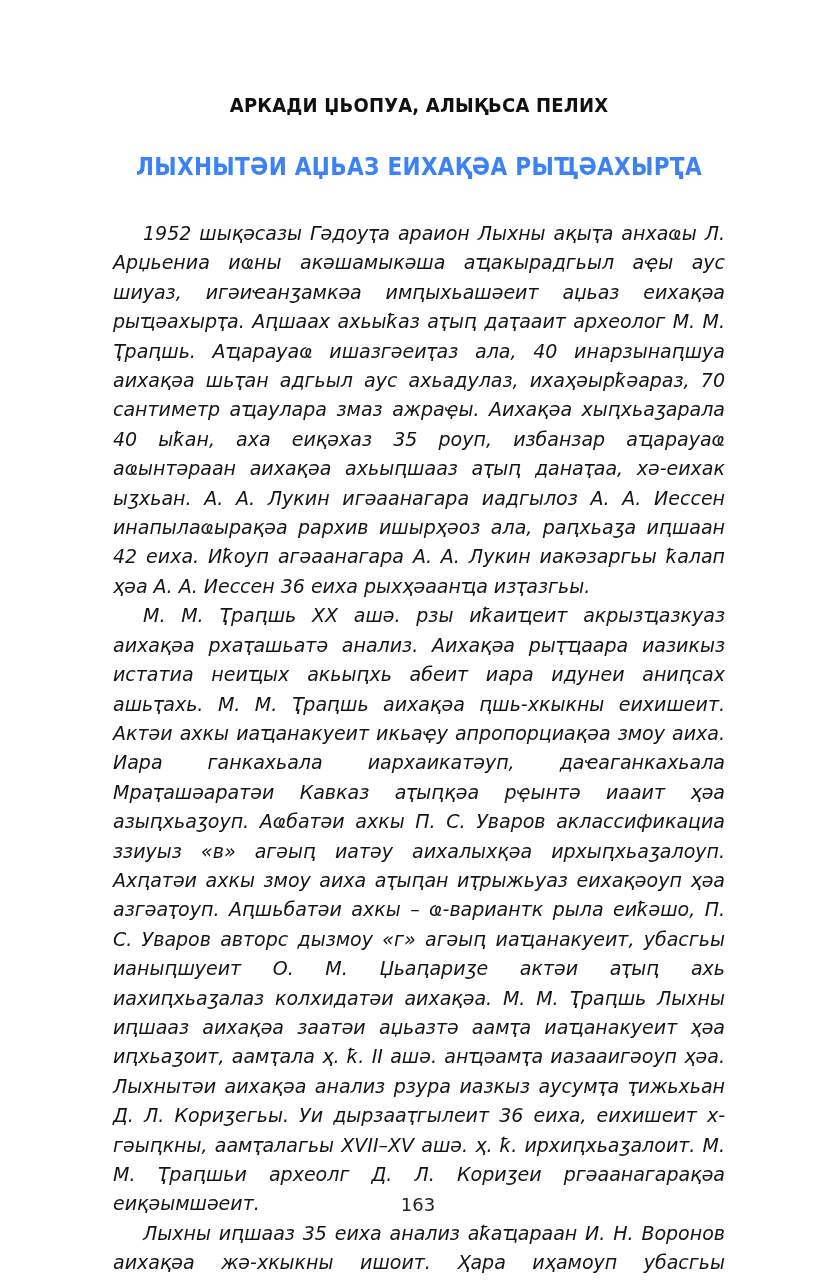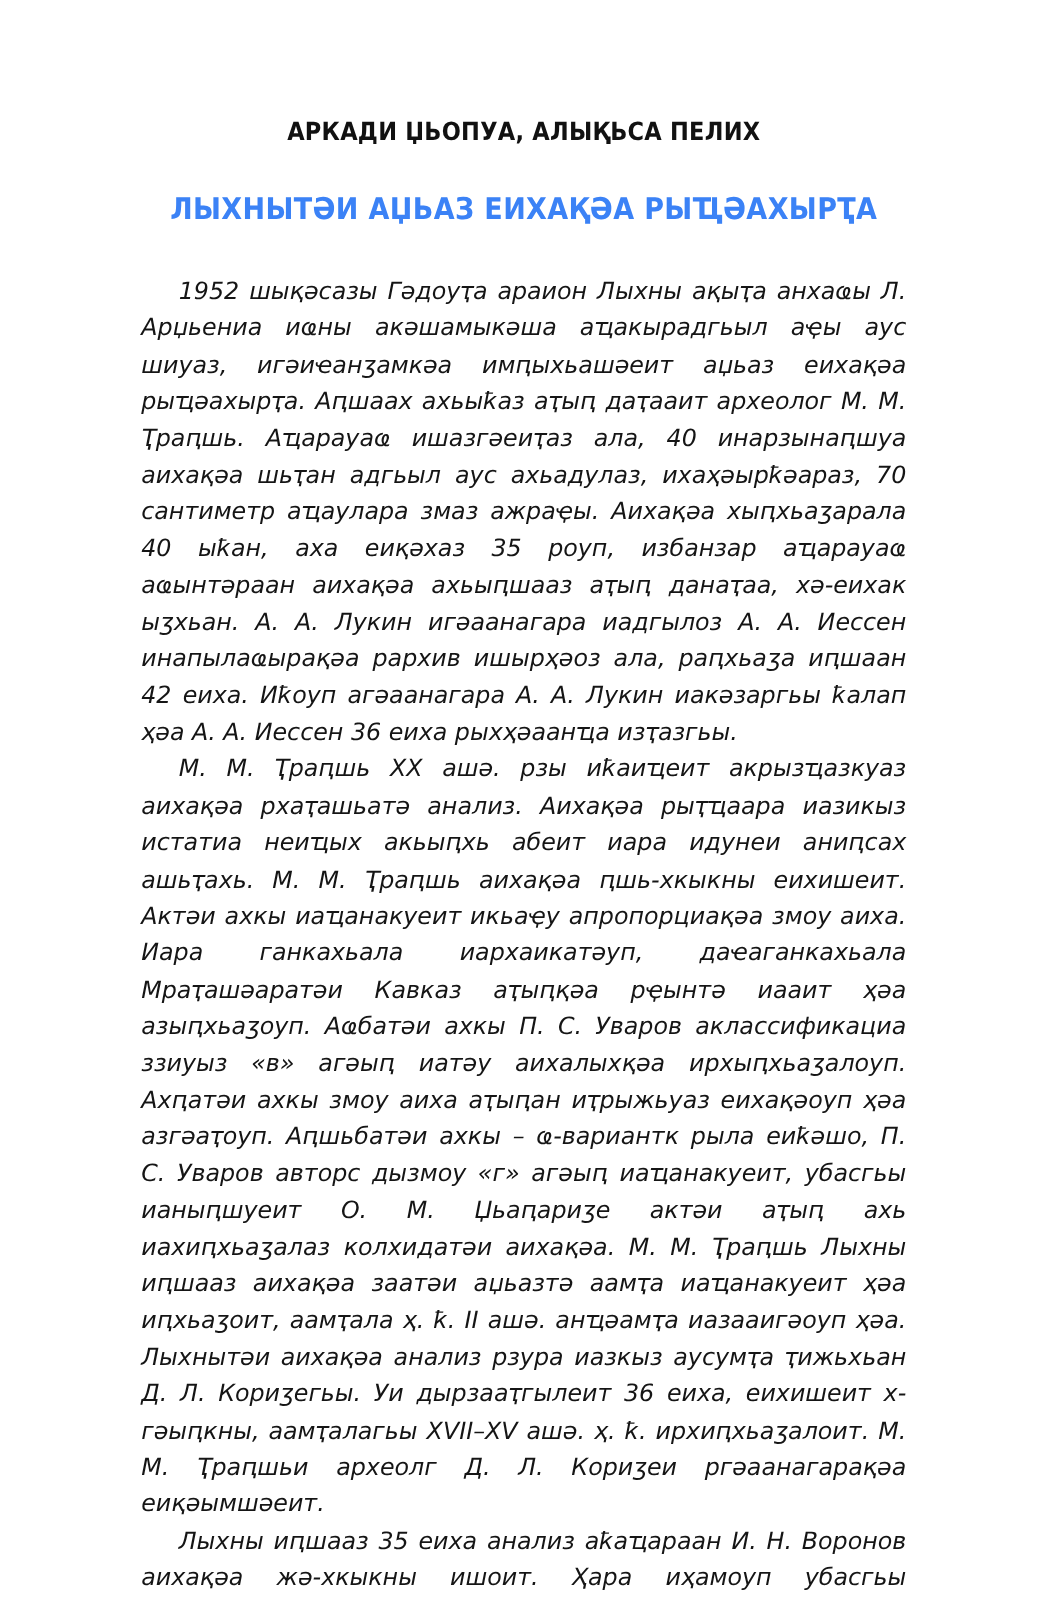--- a/index.html
+++ b/index.html
@@ -67,13 +67,14 @@
 <div class="page">
   <div class="text-block">
     <div class="authors">АРКАДИ ЏЬОПУА, АЛЫҚЬСА ПЕЛИХ</div>
     <div class="title">ЛЫХНЫТӘИ АЏЬАЗ ЕИХАҚӘА РЫҴӘАХЫРҬА</div>
     <div class="body-text">
       <p>1952 шықәсазы Гәдоуҭа араион Лыхны ақыҭа анхаҩы Л. Арџьениа иҩны акәшамыкәша аҵакырадгьыл аҿы аус шиуаз, игәиҽанӡамкәа имԥыхьашәеит аџьаз еихақәа рыҵәахырҭа. Аԥшаах ахьыҟаз аҭыԥ даҭааит археолог М. М. Ҭраԥшь. Аҵарауаҩ ишазгәеиҭаз ала, 40 инарзынаԥшуа аихақәа шьҭан адгьыл аус ахьадулаз, ихаҳәырҟәараз, 70 сантиметр аҵаулара змаз ажраҿы. Аихақәа хыԥхьаӡарала 40 ыҟан, аха еиқәхаз 35 роуп, избанзар аҵарауаҩ аҩынтәраан аихақәа ахьыԥшааз аҭыԥ данаҭаа, хә-еихак ыӡхьан. А. А. Лукин игәаанагара иадгылоз А. А. Иессен инапылаҩырақәа рархив ишырҳәоз ала, раԥхьаӡа иԥшаан 42 еиха. Иҟоуп агәаанагара А. А. Лукин иакәзаргьы ҟалап ҳәа А. А. Иессен 36 еиха рыхҳәаанҵа изҭазгьы.</p>
       <p>М. М. Ҭраԥшь XX ашә. рзы иҟаиҵеит акрызҵазкуаз аихақәа рхаҭашьатә анализ. Аихақәа рыҭҵаара иазикыз истатиа неиҵых акьыԥхь абеит иара идунеи аниԥсах ашьҭахь. М. М. Ҭраԥшь аихақәа ԥшь-хкыкны еихишеит. Актәи ахкы иаҵанакуеит икьаҿу апропорциақәа змоу аиха. Иара ганкахьала иархаикатәуп, даҽаганкахьала Мраҭашәаратәи Кавказ аҭыԥқәа рҿынтә иааит ҳәа азыԥхьаӡоуп. Аҩбатәи ахкы П. С. Уваров аклассификациа ззиуыз «в» агәыԥ иатәу аихалыхқәа ирхыԥхьаӡалоуп. Ахԥатәи ахкы змоу аиха аҭыԥан иҭрыжьуаз еихақәоуп ҳәа азгәаҭоуп. Аԥшьбатәи ахкы – ҩ-вариантк рыла еиҟәшо, П. С. Уваров авторс дызмоу «г» агәыԥ иаҵанакуеит, убасгьы ианыԥшуеит О. М. Џьаԥариӡе актәи аҭыԥ ахь иахиԥхьаӡалаз колхидатәи аихақәа. М. М. Ҭраԥшь Лыхны иԥшааз аихақәа заатәи аџьазтә аамҭа иаҵанакуеит ҳәа иԥхьаӡоит, аамҭала ҳ. ҟ. II ашә. анҵәамҭа иазааигәоуп ҳәа. Лыхнытәи аихақәа анализ рзура иазкыз аусумҭа ҭижьхьан Д. Л. Кориӡегьы. Уи дырзааҭгылеит 36 еиха, еихишеит х-гәыԥкны, аамҭалагьы XVII–XV ашә. ҳ. ҟ. ирхиԥхьаӡалоит. М. М. Ҭраԥшьи археолг Д. Л. Кориӡеи ргәаанагарақәа еиқәымшәеит.</p>
       <p>Лыхны иԥшааз 35 еиха анализ аҟаҵараан И. Н. Воронов аихақәа жә-хкыкны ишоит. Ҳара иҳамоуп убасгьы ишкәакәа-еиқәаҵәоу (иԥштәыдоу) В. С. Бочкариов иҟынтә иҳауз афотосахьақәагьы. Арҭ афотосахьақәа рыҟны иҟоуп 36 еиха. Араҟа ицәырҵуеит Д. Л. Кориӡе иусумҭа аҿаԥызҿеуа 13 еиха рышьақәгылашьа, рҭеиҭыԥш. Лыхны иԥшааз аихақәа рхыԥхьаӡара еиҳа инарҭбааны иаҳбоит Аԥсуа ҳәынҭқарратә музеи аҿы. Амузеи аҟны иҵәаху 35 еиха шьақәгылоуп иҷыдоу акодқәа рыманы. Акодқәа шьақәгылоуп «ЛК-1» инаркны «ЛК-35» аҿынӡа, аха «ЛК-36» ҳәа змоу акод зынӡаск ицәырҵӡом. Амузеи аҟны иҭагалоу 35 еиха роуп, ишазгәаҳҭахьо еиԥш, аихақәа рҭаҩраан еилагарак ҟалеит ҳәа ҳазҳәом, избанзар аҭаҩрақәа зегьы мҩаԥысуан даараӡа азҿлымҳара ду аҭаны, ҭакԥхықәрала. Иҟалап амузеи аҿы иҟазҭгьы Лыхнытәи аихақәа формала ирзааигәаз аиха, иҟалап уи акәзаргьы Лыхнытәи аихақәа рхыԥхьаӡара, рыклассификациа аилаҩашьара зцәырнагазгьы. Аха уи ҳара ҳгәаана-</p>
     </div>
   </div>
+  <div class="page-number">163</div>
 </div>
 
 </body></html>

